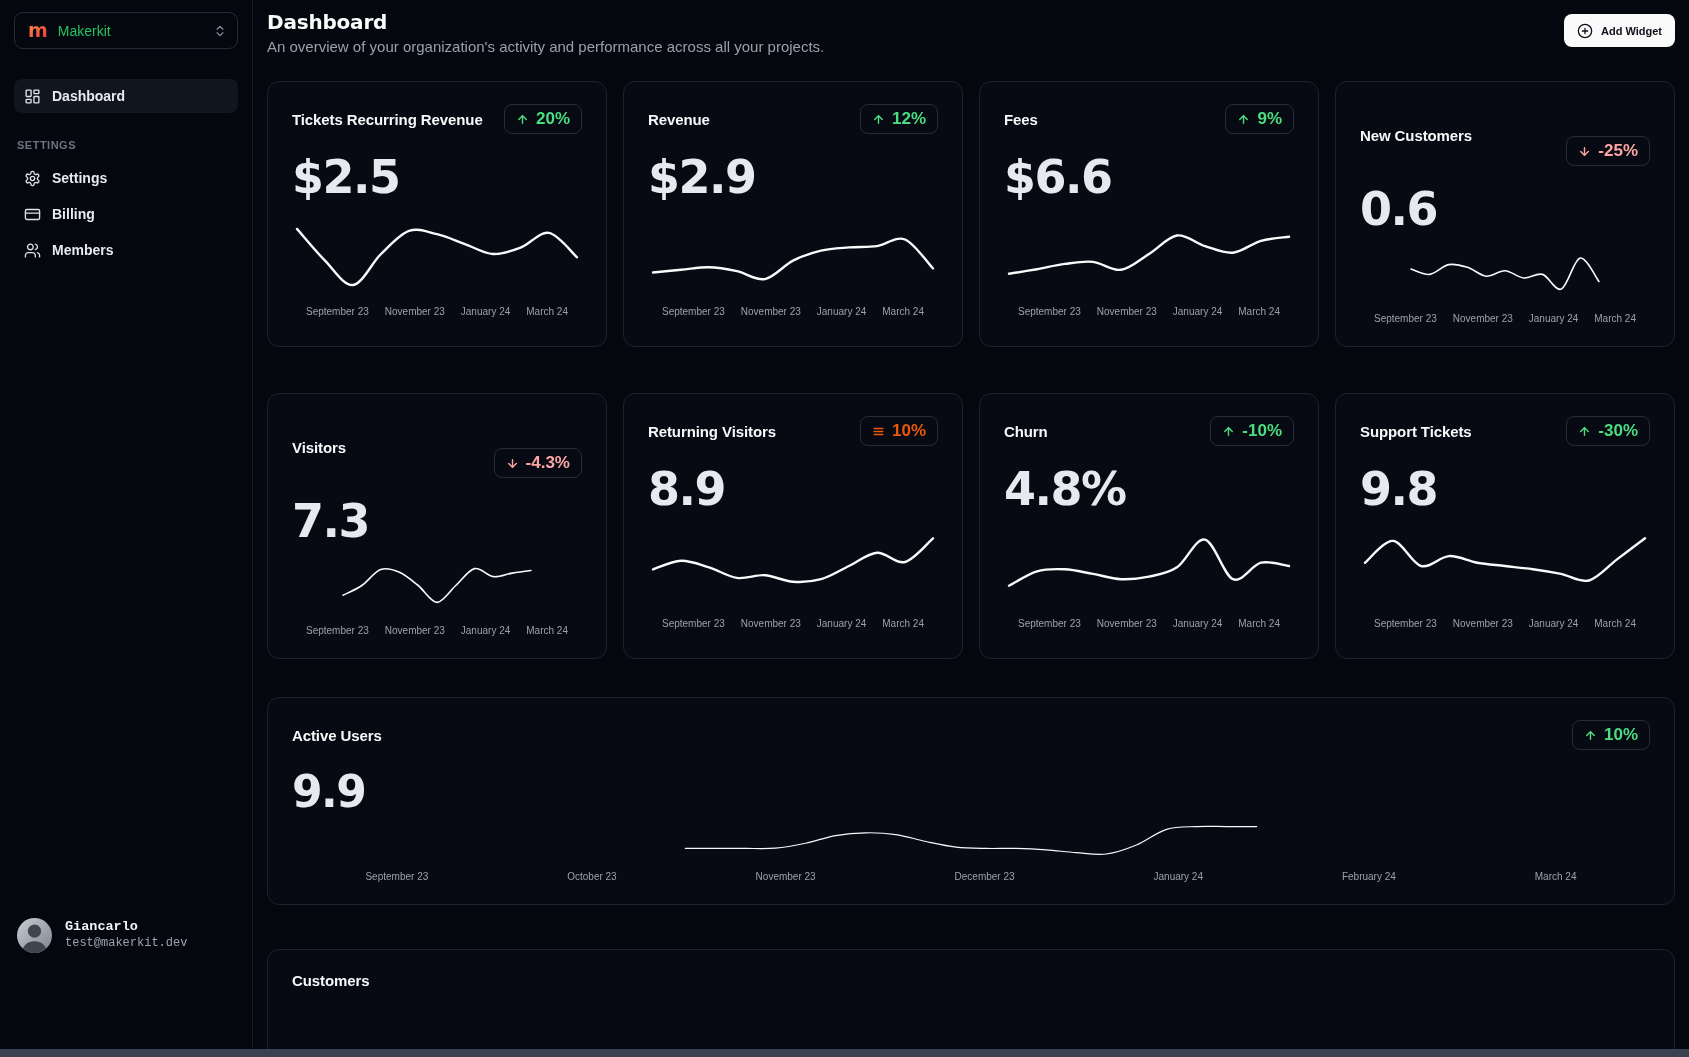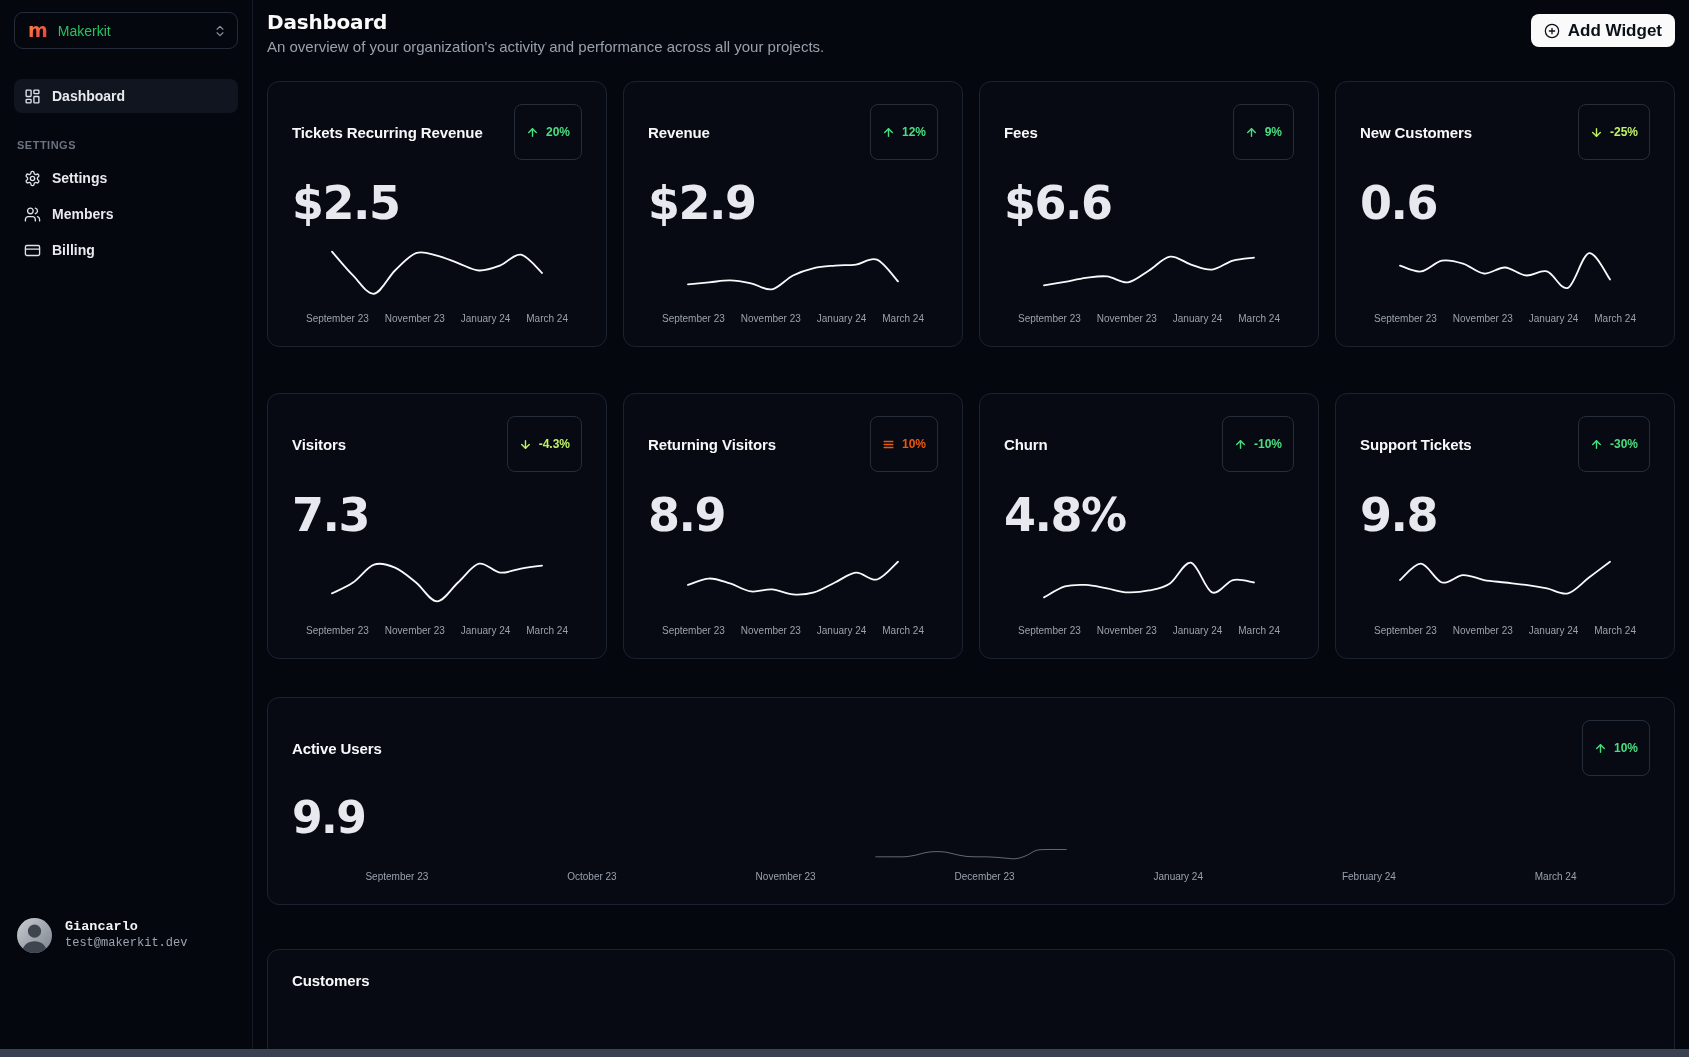--- a/index.html
+++ b/index.html
@@ -33,34 +33,34 @@
   .avatar svg { display:block; width:100%; height:100%; }
   .user-name { font-size:13.5px; font-weight:600; color:#f3f4f6; line-height:1.25; }
   .user-email { font-size:12px; color:#9ca3af; line-height:1.3;text-align:right; }
 
   
   .main { position:absolute; left:253px; top:0; right:0; bottom:0; padding:10px 14px 0; overflow:hidden; }
   .page-title { font-family:"DejaVu Sans", sans-serif; font-size:20px; font-weight:800; color:#fafafa; line-height:24px; letter-spacing:-.2px; }
   .page-subtitle { margin-top:3px; font-size:15px; color:#98a0ab; line-height:20px; }
   .add-widget { position:absolute; top:14px; right:14px; height:33px; display:inline-flex; align-items:center; gap:8px;
                 background:#fafafa; color:#0b0f17; border:none; border-radius:8px; padding:0 13px;
-                font-family:"Liberation Sans", sans-serif; font-size:17px; font-weight:700; cursor:pointer; }
+                font-family:"Liberation Sans", sans-serif; font-size:11px; font-weight:700; cursor:pointer; }
   .add-widget svg { width:16px; height:16px; fill:none; stroke:#0b0f17; stroke-width:1.9; stroke-linecap:round; }
 
   .cards-grid { margin-top:24px; display:grid; grid-template-columns:repeat(4,1fr); column-gap:16px; row-gap:46px; }
   .card { background:#070a12; border:1px solid #1c2330; border-radius:12px; padding:22px 24px; height:266px;
           display:flex; flex-direction:column; }
   .card-head { display:flex; align-items:center; justify-content:space-between; gap:8px; }
   .card-title { font-size:15px; font-weight:700; color:#f7f8fa; white-space:nowrap; letter-spacing:-.1px; }
   .badge { display:inline-flex; align-items:center; gap:7px; border:1px solid #252c3a; border-radius:8px;
-           padding:20px 11px; font-size:12px; font-weight:700; white-space:nowrap; }
+           padding:4px 11px; font-size:17px; font-weight:700; white-space:nowrap; }
   .badge-icon { display:flex; }
   .badge-icon svg { width:13px; height:13px; fill:none; stroke:currentColor; stroke-width:2.6; stroke-linecap:round; stroke-linejoin:round; }
   .c-green { color:#4ade80; }
-  .c-red { color:#bef264; }
+  .c-red { color:#fca5a5;margin-top:32px; }
   .c-orange { color:#ea580c; }
   .card-value { margin-top:20px; font-family:"DejaVu Sans", sans-serif; font-size:46px; font-weight:800;
                 color:#e7e9ee; letter-spacing:-1.5px; line-height:1; }
   .spark { width:100%; height:76px; margin-top:16px; display:block; }
   .axis { display:flex; justify-content:space-around; margin-top:14px; padding:0 6px; }
   .axis span { font-size:10px; color:#9aa1ad; }
 
   .au-card { margin-top:38px; height:208px; padding:22px 24px; }
   .au-card .card-value { margin-top:20px; font-size:44px; }
   .spark-lg { width:100%; height:92px; margin-top:8px; display:block; }
@@ -110,36 +110,36 @@
           <svg viewBox="0 0 24 24">
               <path d="M12.22 2h-.44a2 2 0 0 0-2 2v.18a2 2 0 0 1-1 1.73l-.43.25a2 2 0 0 1-2 0l-.15-.08a2 2 0 0 0-2.73.73l-.22.38a2 2 0 0 0 .73 2.73l.15.1a2 2 0 0 1 1 1.72v.51a2 2 0 0 1-1 1.74l-.15.09a2 2 0 0 0-.73 2.73l.22.38a2 2 0 0 0 2.73.73l.15-.08a2 2 0 0 1 2 0l.43.25a2 2 0 0 1 1 1.73V20a2 2 0 0 0 2 2h.44a2 2 0 0 0 2-2v-.18a2 2 0 0 1 1-1.73l.43-.25a2 2 0 0 1 2 0l.15.08a2 2 0 0 0 2.73-.73l.22-.39a2 2 0 0 0-.73-2.73l-.15-.08a2 2 0 0 1-1-1.74v-.5a2 2 0 0 1 1-1.74l.15-.09a2 2 0 0 0 .73-2.73l-.22-.38a2 2 0 0 0-2.73-.73l-.15.08a2 2 0 0 1-2 0l-.43-.25a2 2 0 0 1-1-1.73V4a2 2 0 0 0-2-2z"></path>
               <circle cx="12" cy="12" r="3"></circle>
             </svg>
         </span>
         <span>Settings</span>
       </div>
       <div class="nav-item">
         <span class="nav-ico">
           <svg viewBox="0 0 24 24">
+              <rect x="2" y="5" width="20" height="14" rx="2"></rect>
+              <path d="M2 10h20"></path>
+            </svg>
+        </span>
+        <span>Billing</span>
+      </div>
+      <div class="nav-item">
+        <span class="nav-ico">
+          <svg viewBox="0 0 24 24">
               <path d="M16 21v-2a4 4 0 0 0-4-4H6a4 4 0 0 0-4 4v2"></path>
               <circle cx="9" cy="7" r="4"></circle>
               <path d="M22 21v-2a4 4 0 0 0-3-3.87"></path>
               <path d="M16 3.13a4 4 0 0 1 0 7.75"></path>
             </svg>
         </span>
         <span>Members</span>
-      </div>
-      <div class="nav-item">
-        <span class="nav-ico">
-          <svg viewBox="0 0 24 24">
-              <rect x="2" y="5" width="20" height="14" rx="2"></rect>
-              <path d="M2 10h20"></path>
-            </svg>
-        </span>
-        <span>Billing</span>
       </div>
     </nav>
 
     <div class="user-row">
       <span class="avatar">
         <svg viewBox="0 0 40 40">
           <defs>
               <linearGradient id="avg" x1="0" y1="0" x2="1" y2="1">
             <stop offset="0" stop-color="#c9cdd3"></stop>
                 <stop offset="1" stop-color="#7d838e"></stop>

